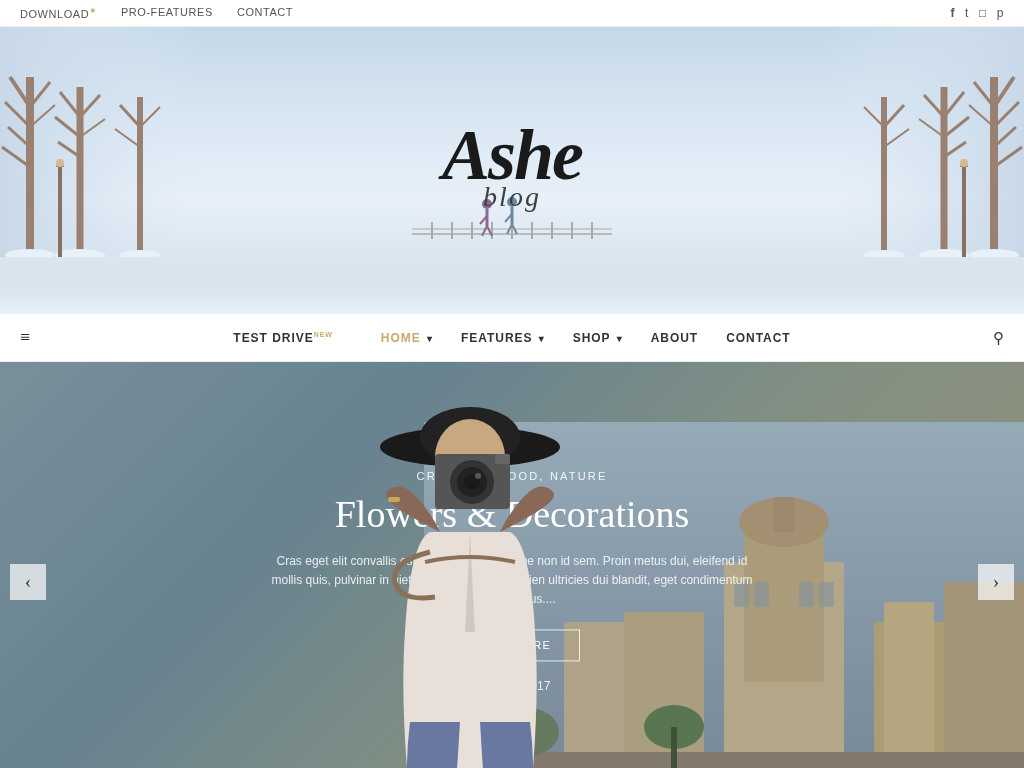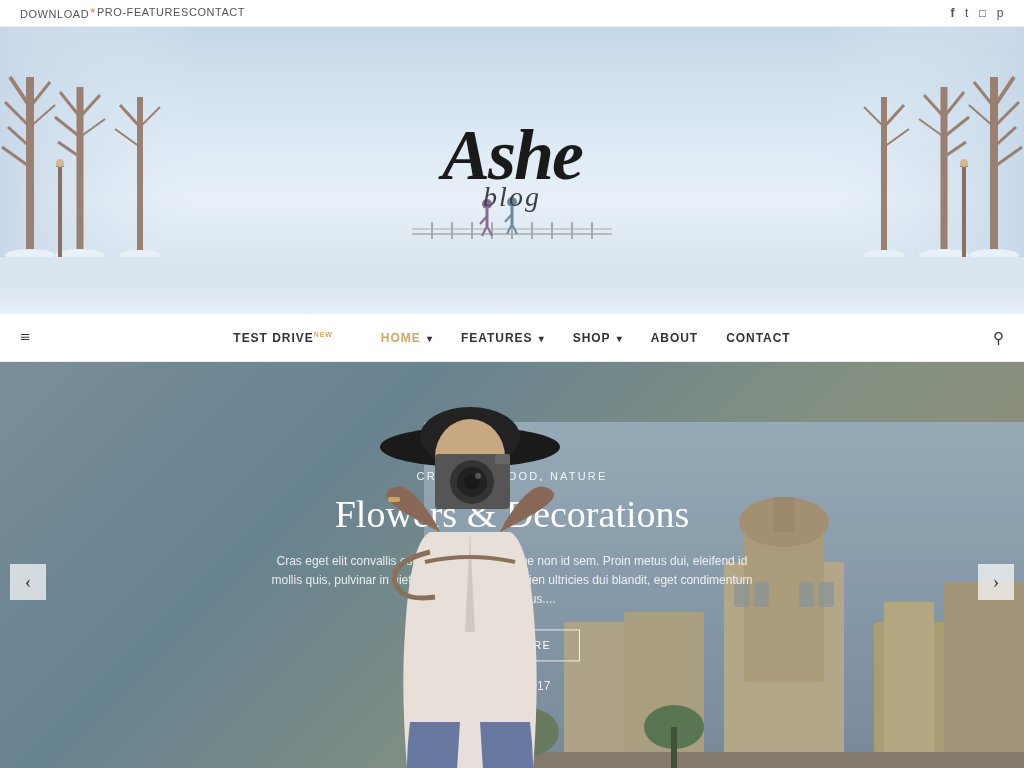--- a/index.html
+++ b/index.html
@@ -10,21 +10,21 @@
       display: flex;
       justify-content: space-between;
       align-items: center;
       padding: 6px 20px;
       border-bottom: 1px solid #eee;
       background: #fff;
       font-size: 11px;
       font-family: Arial, sans-serif;
       letter-spacing: 0.05em;
     }
-    .top-bar-left { display: flex; gap: 0; }
+    .top-bar-left { display: flex; gap: 24px; }
     .top-bar-left a { text-decoration: none; color: #555; font-size: 11px; }
     .top-bar-left a sup { color: #c9a96e; font-size: 8px; }
     .top-bar-right { display: flex; gap: 10px; align-items: center; }
     .top-bar-right span { font-size: 13px; color: #555; cursor: pointer; }
 
     
     .header-banner {
       position: relative;
       width: 100%;
       height: 287px;

